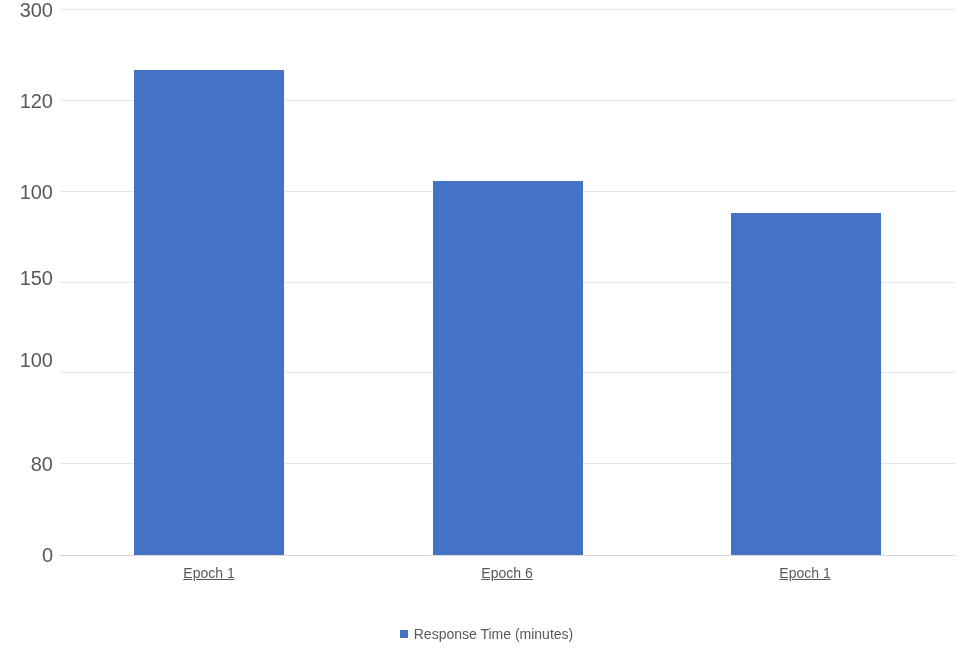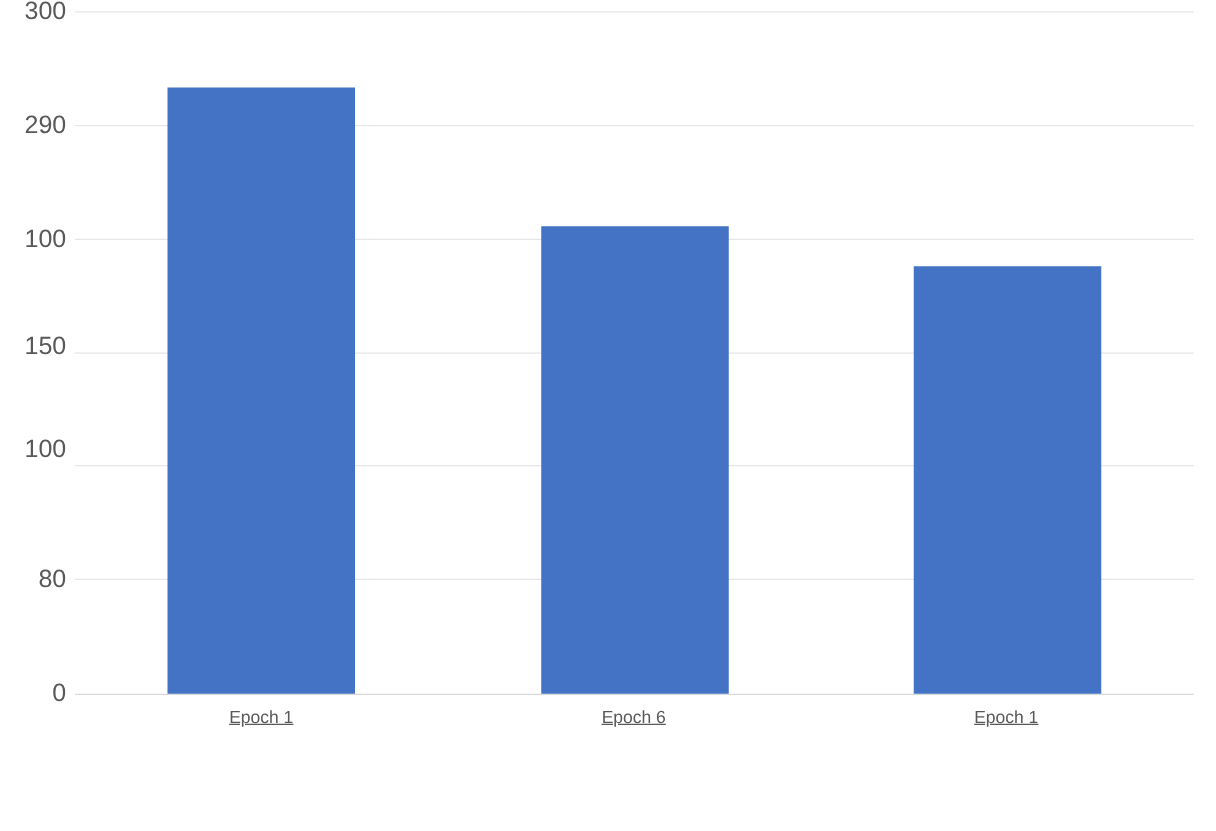--- a/index.html
+++ b/index.html
@@ -91,20 +91,26 @@
       <div class="bar" style="height: 485.05px; left: 74.1667px; width: 150px; background: rgb(68, 114, 196);"></div>
       <div class="bar" style="height: 374.233px; left: 372.5px; width: 150px; background: rgb(68, 114, 196);"></div>
       <div class="bar" style="height: 341.533px; left: 670.833px; width: 150px; background: rgb(68, 114, 196);"></div>
     </div>
 
   <div class="y-tick-label" style="top:555px">0</div>
   <div class="y-tick-label" style="top:464.17px">80</div>
   <div class="y-tick-label" style="top:360px">100</div>
   <div class="y-tick-label" style="top:278px">150</div>
   <div class="y-tick-label" style="top:191.67px">100</div>
-  <div class="y-tick-label" style="top:100.83px">290</div>
+  <div class="y-tick-label" style="top:100.83px">120</div>
   <div class="y-tick-label" style="top:10px">300</div>
 
   <div class="x-tick-label" style="left:209px">Epoch 1</div>
   <div class="x-tick-label" style="left:507px">Epoch 6</div>
   <div class="x-tick-label" style="left:805px">Epoch 1</div>
 
+  <div class="legend">
+    <span class="legend-item">
+      <span class="legend-swatch"></span>
+      <span>Response Time (minutes)</span>
+    </span>
+  </div>
 </div>
 
 </body></html>

